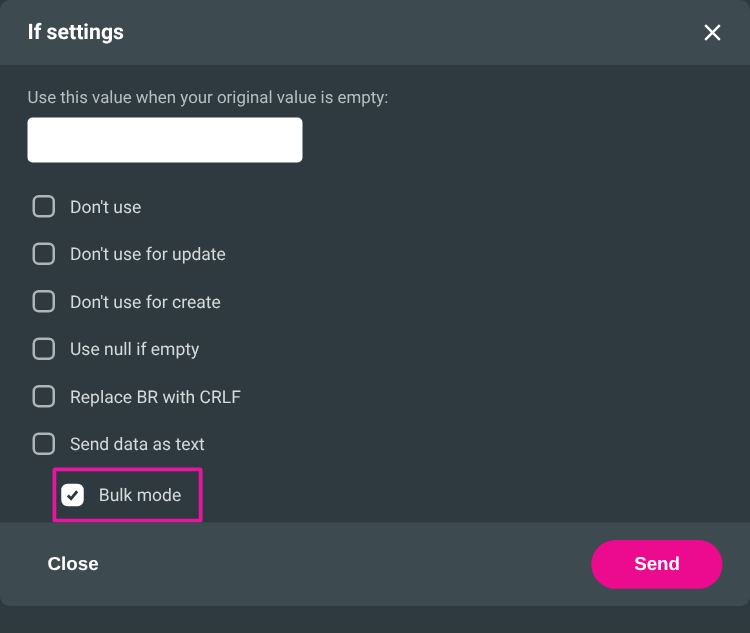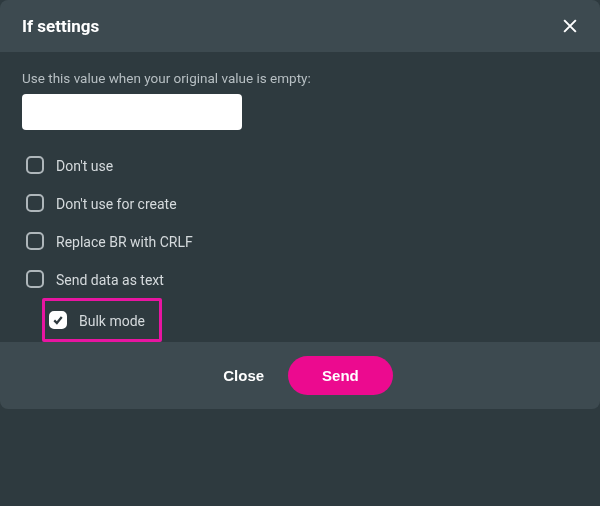--- a/index.html
+++ b/index.html
@@ -104,21 +104,21 @@
     padding: 2px 6px 2px 2px;
     width: 120px;
     margin-left: 20px;
   }
   .highlight-box .option-row { padding: 8px 2px; }
 
   .modal-footer {
     background: #3d4a50;
     display: flex;
     align-items: center;
-    justify-content: center;
+    justify-content: space-between;
     gap: 8px;
     padding: 14px 22px;
     border-bottom-left-radius: 8px;
     border-bottom-right-radius: 8px;
   }
   .btn-close {
     color: #ffffff;
     font-size: 15px;
     font-weight: 700;
     background: transparent;
@@ -161,24 +161,36 @@
         <span class="checkbox">
           
         </span>
         <span class="option-label">Don't use</span>
       </div>
 
       <div class="option-row">
         <span class="checkbox">
           
         </span>
+        <span class="option-label">Don't use for update</span>
+      </div>
+
+      <div class="option-row">
+        <span class="checkbox">
+          
+        </span>
         <span class="option-label">Don't use for create</span>
       </div>
 
-
+      <div class="option-row">
+        <span class="checkbox">
+          
+        </span>
+        <span class="option-label">Use null if empty</span>
+      </div>
 
       <div class="option-row">
         <span class="checkbox">
           
         </span>
         <span class="option-label">Replace BR with CRLF</span>
       </div>
 
       <div class="option-row">
         <span class="checkbox">

